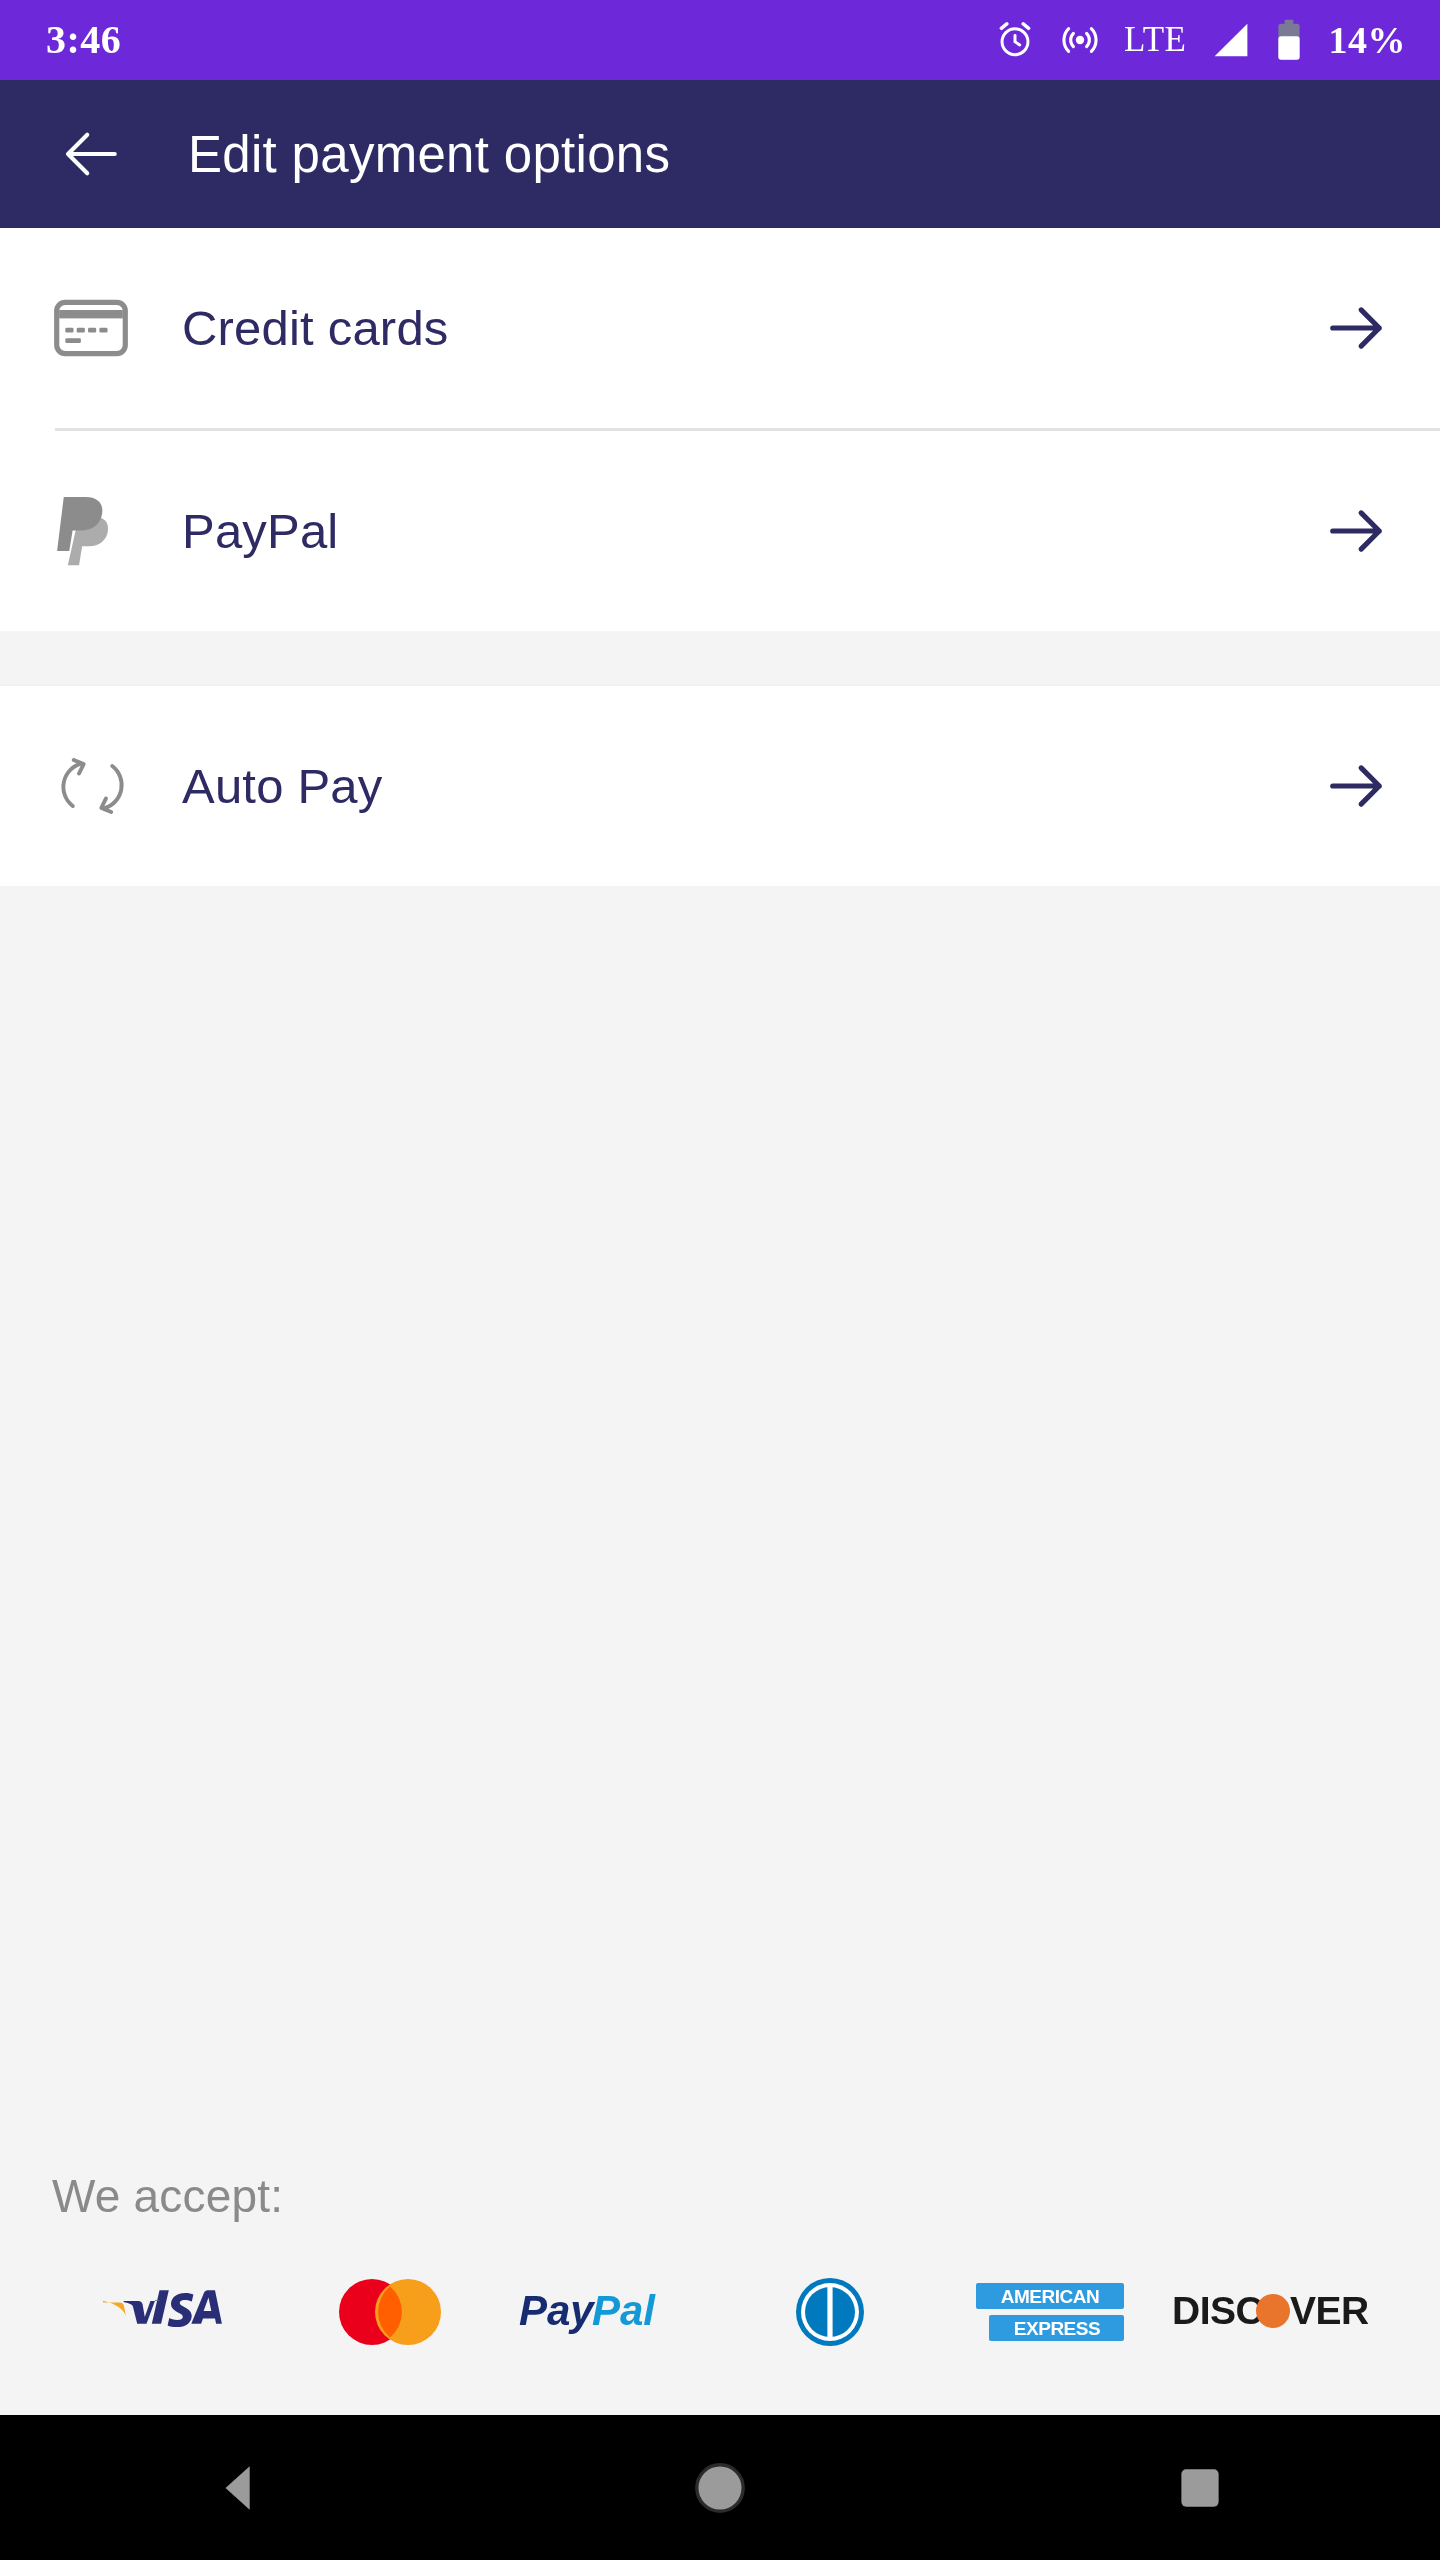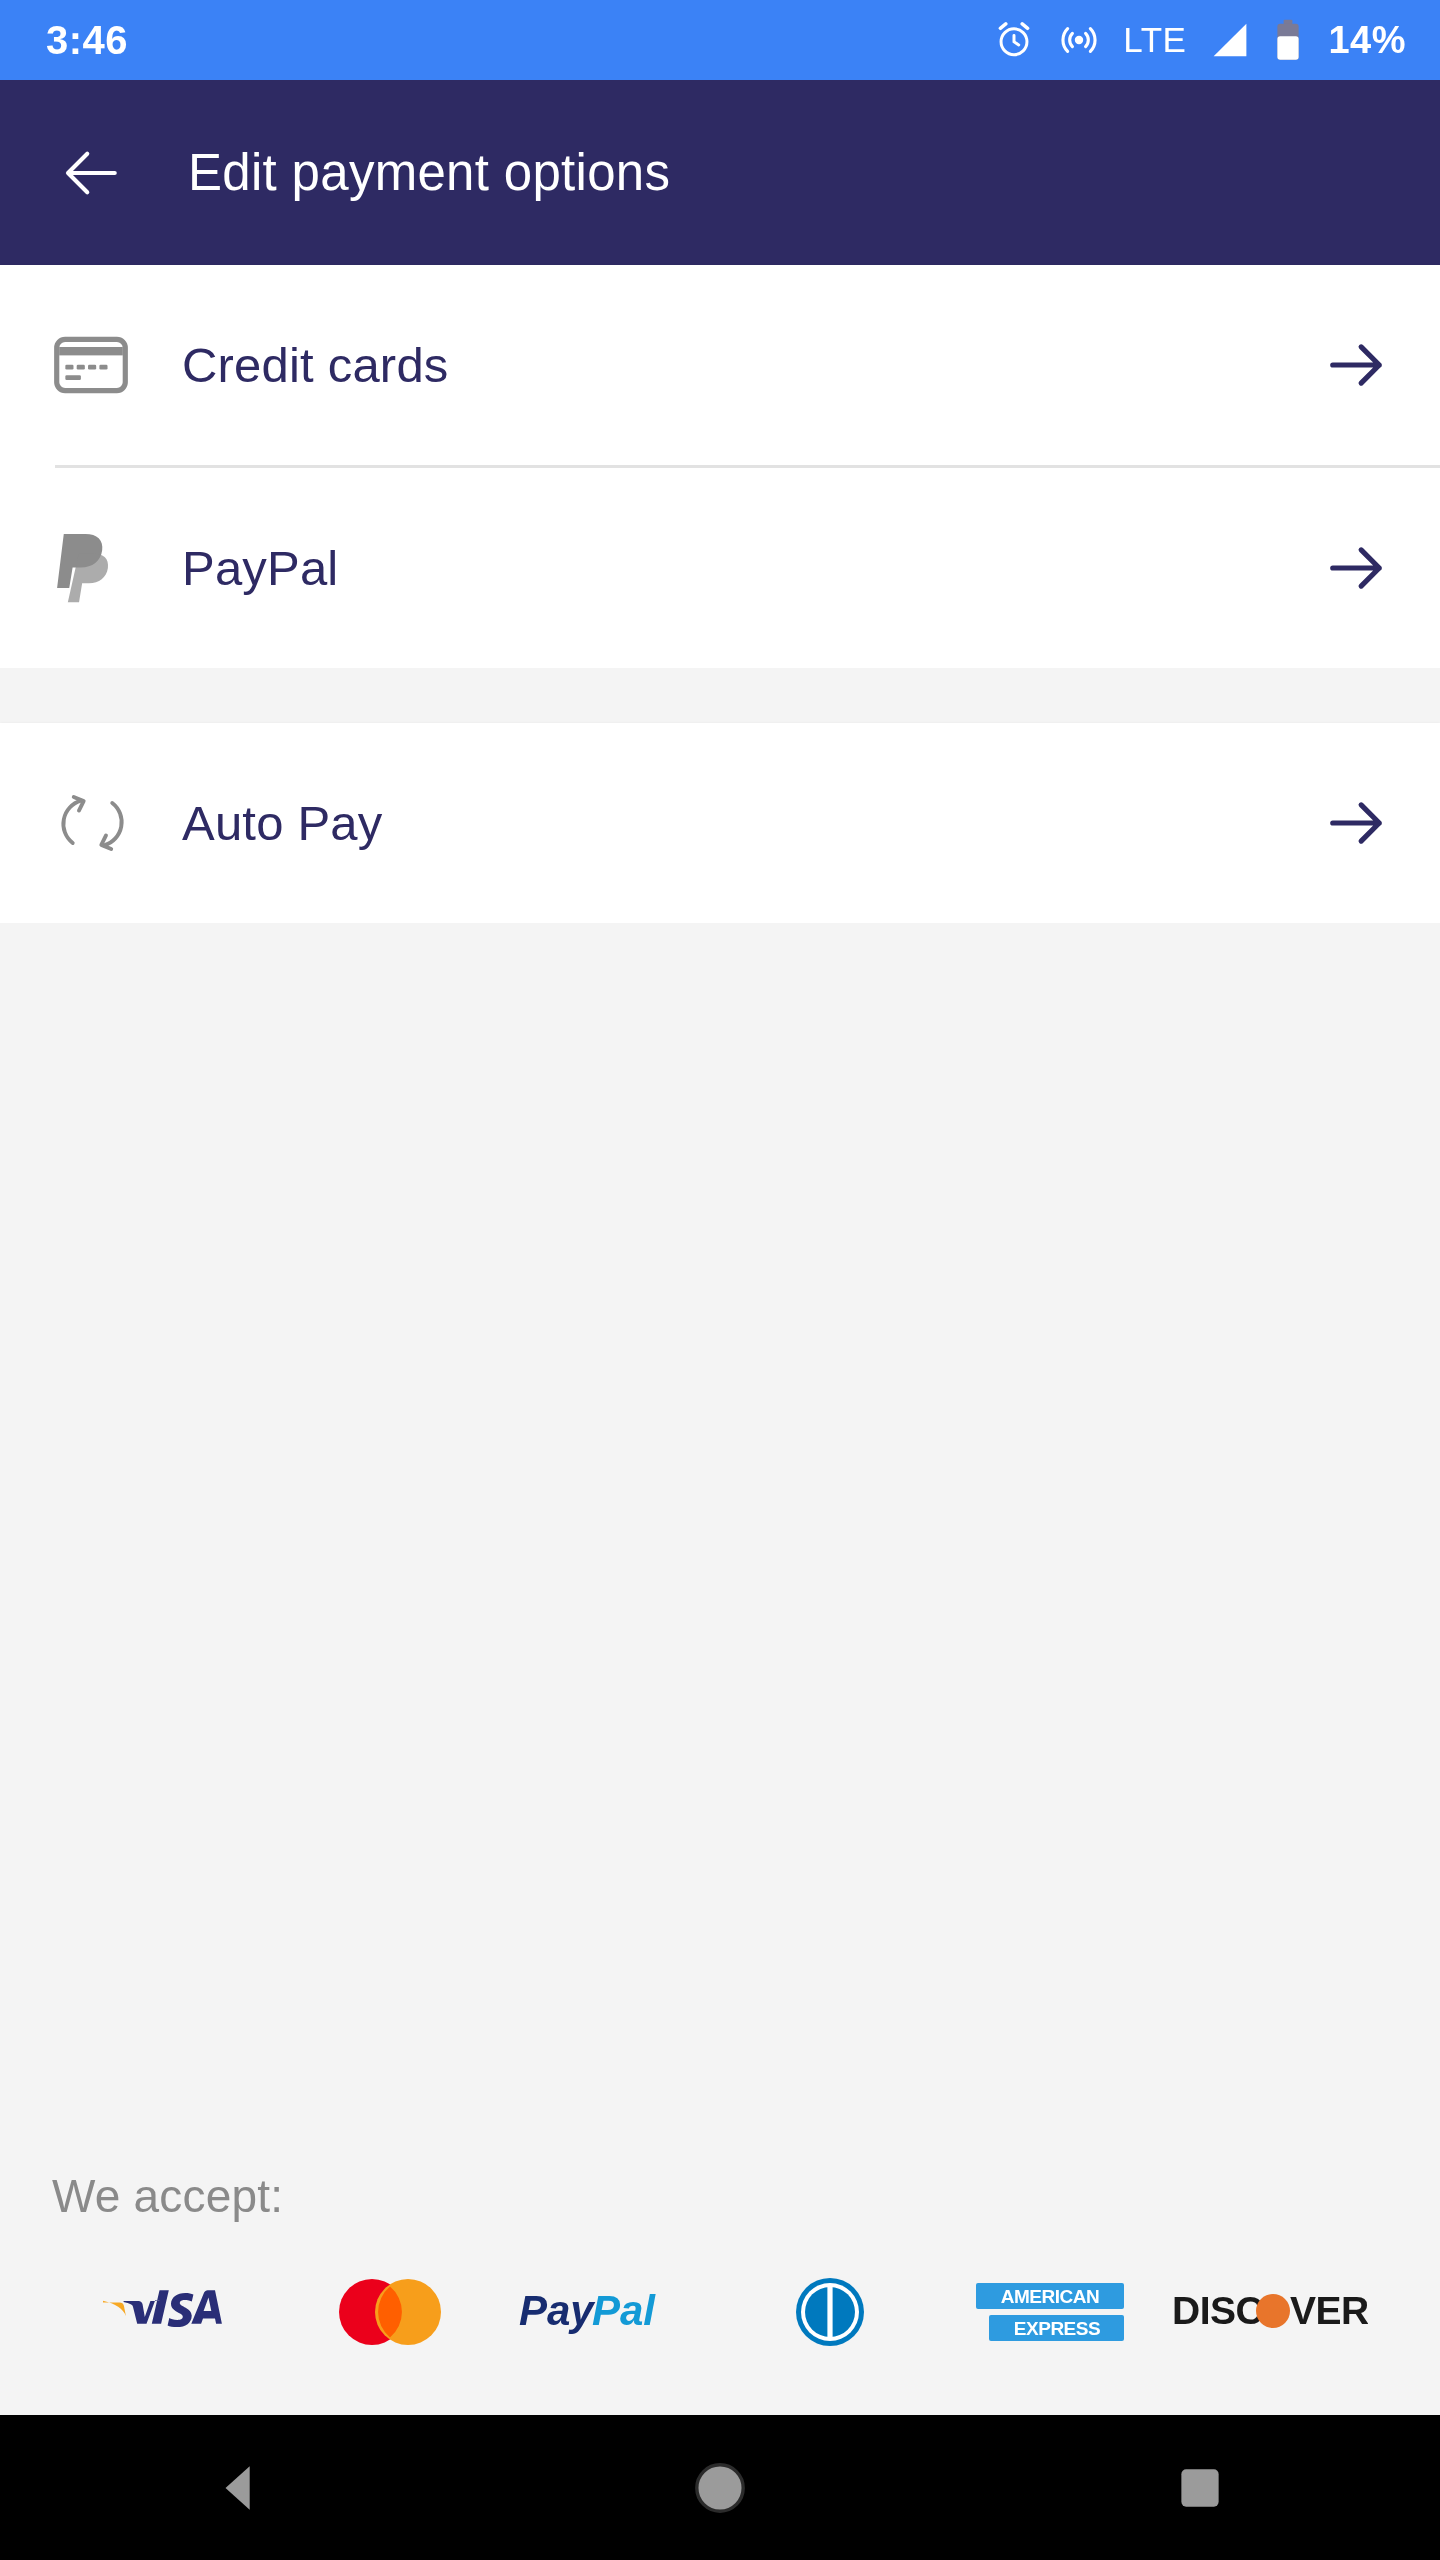--- a/index.html
+++ b/index.html
@@ -6,33 +6,33 @@
   html, body {
     width:1440px; height:2560px;
     background:#F4F4F4;
     font-family:"Liberation Sans", sans-serif;
     overflow:hidden;
   }
   .phone { position:relative; width:1440px; height:2560px; display:flex; flex-direction:column; }
 
   
   .statusbar {
-    height:80px; background:#3b82f6; color:#fff;
+    height:80px; background:#6d28d9; color:#fff;
     display:flex; align-items:center; justify-content:space-between;
-    padding:0 34px 0 46px; flex:none;
+    padding:0 34px 0 46px; flex:none;font-family:Liberation Serif, serif;
   }
   .status-clock { font-size:40px; font-weight:bold; letter-spacing:.5px; line-height:1; }
   .status-right { display:flex; align-items:center; gap:22px; }
   .status-right svg { display:block; }
   .lte-text { font-size:35px; font-weight:500; letter-spacing:.5px; }
   .batt-text { font-size:38px; font-weight:bold; letter-spacing:.5px; margin-left:4px; }
 
   
   .appbar {
-    height:185px; background:#2E2A63; color:#fff;
+    height:148px; background:#2E2A63; color:#fff;
     display:flex; align-items:center; padding-left:54px; flex:none;
   }
   .back-btn { width:72px; height:72px; display:flex; align-items:center; justify-content:center; cursor:pointer; }
   .appbar-title { font-size:51px; font-weight:300; margin-left:62px; letter-spacing:.3px; white-space:nowrap; }
 
   
   .content { flex:1; background:#8b5cf6; position:relative; display:flex; flex-direction:column; }
 
   .card { background:#FFFFFF; box-shadow:0 1px 3px rgba(0,0,0,.10); }
   .gap { height:55px; background:#F4F4F4; flex:none; }

